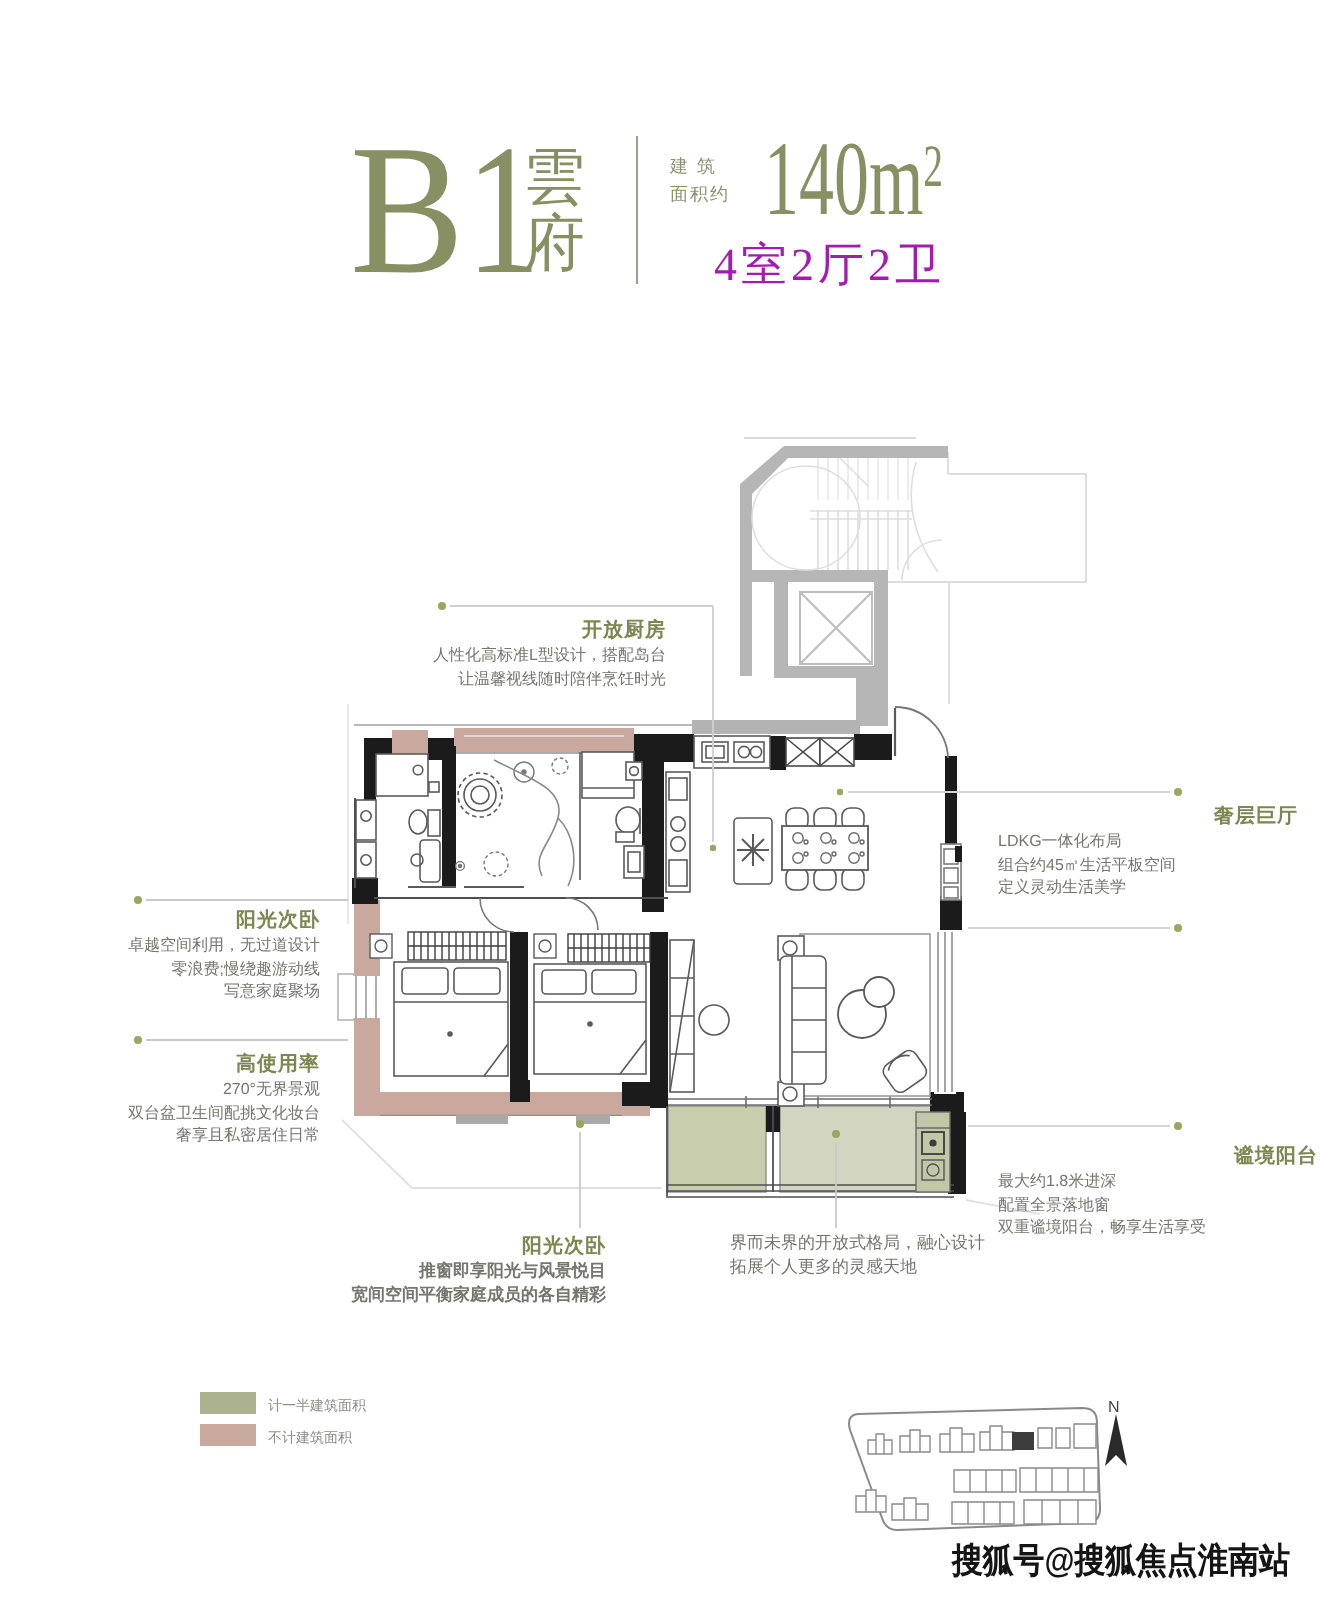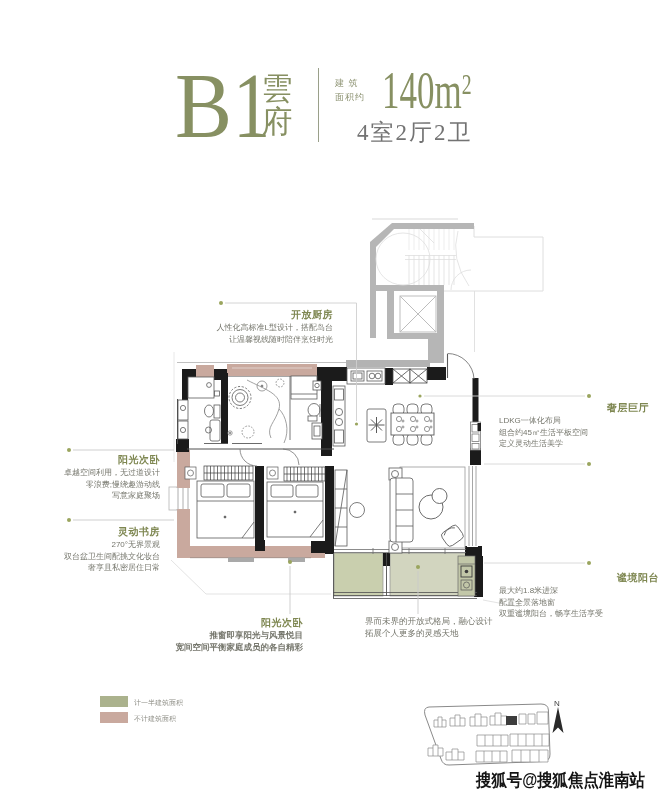--- a/index.html
+++ b/index.html
@@ -22,21 +22,21 @@
   <div class="abs" style="left:260px;top:73px;width:34px;color:#879062;font-family:'Liberation Serif',serif;font-size:31px;line-height:32.5px;text-align:center;">雲<br>府</div>
 
   <div class="abs" style="left:318px;top:68px;width:1px;height:74px;background:#9aa08a;"></div>
 
   <div class="abs" style="left:335px;top:76px;width:30px;color:#8b9170;font-size:9px;line-height:14px;letter-spacing:1px;">建 筑<br>面积约</div>
 
   <div class="abs" style="left:382px;top:57px;color:#879062;font-family:'Liberation Serif',serif;font-size:53px;line-height:53px;">
     <span style="display:inline-block;transform:scaleX(0.66);transform-origin:0 0;">140m<span style="font-size:30px;vertical-align:14px;">2</span></span>
   </div>
 
-  <div class="abs" style="left:357px;top:117px;color:#737373;font-family:'Liberation Serif',serif;font-size:23px;letter-spacing:2px;">4室2厅2卫</div>
+  <div class="abs" style="left:357px;top:117px;color:#a21caf;font-family:'Liberation Serif',serif;font-size:23px;letter-spacing:2px;">4室2厅2卫</div>
 
   <svg class="abs" style="left:0;top:0;" width="660" height="799" viewBox="0 0 660 799">
 
     <path d="M 177 362.5 H 347" stroke="#b9b9b9" stroke-width="0.9" fill="none"></path>
     <path d="M 174 352 V 462" stroke="#e2e2e2" stroke-width="0.8" fill="none"></path>
 
     <path d="M 372 219 H 458" stroke="#d9d9d9" stroke-width="1" fill="none"></path>
 
     <path d="M 474 237 H 543 V 291 H 444 M 474 237 V 226" stroke="#dedede" stroke-width="1" fill="none"></path>
 
@@ -477,21 +477,21 @@
     <div class="hd">开放厨房</div>
     <div class="bd">人性化高标准L型设计，搭配岛台<br>让温馨视线随时陪伴烹饪时光</div>
   </div>
 
   <div class="abs r" style="left:20px;top:453px;width:140px;">
     <div class="hd">阳光次卧</div>
     <div class="bd">卓越空间利用，无过道设计<br>零浪费;慢绕趣游动线<br>写意家庭聚场</div>
   </div>
 
   <div class="abs r" style="left:20px;top:525px;width:140px;">
-    <div class="hd">灵动书房</div>
+    <div class="hd">高使用率</div>
     <div class="bd">270°无界景观<br>双台盆卫生间配挑文化妆台<br>奢享且私密居住日常</div>
   </div>
 
   <div class="abs" style="left:499px;top:401px;width:150px;">
     <div class="hd">奢层巨厅</div>
     <div class="bd">LDKG一体化布局<br>组合约45㎡生活平板空间<br>定义灵动生活美学</div>
   </div>
 
 
   <div class="abs" style="left:499px;top:571px;width:160px;">

